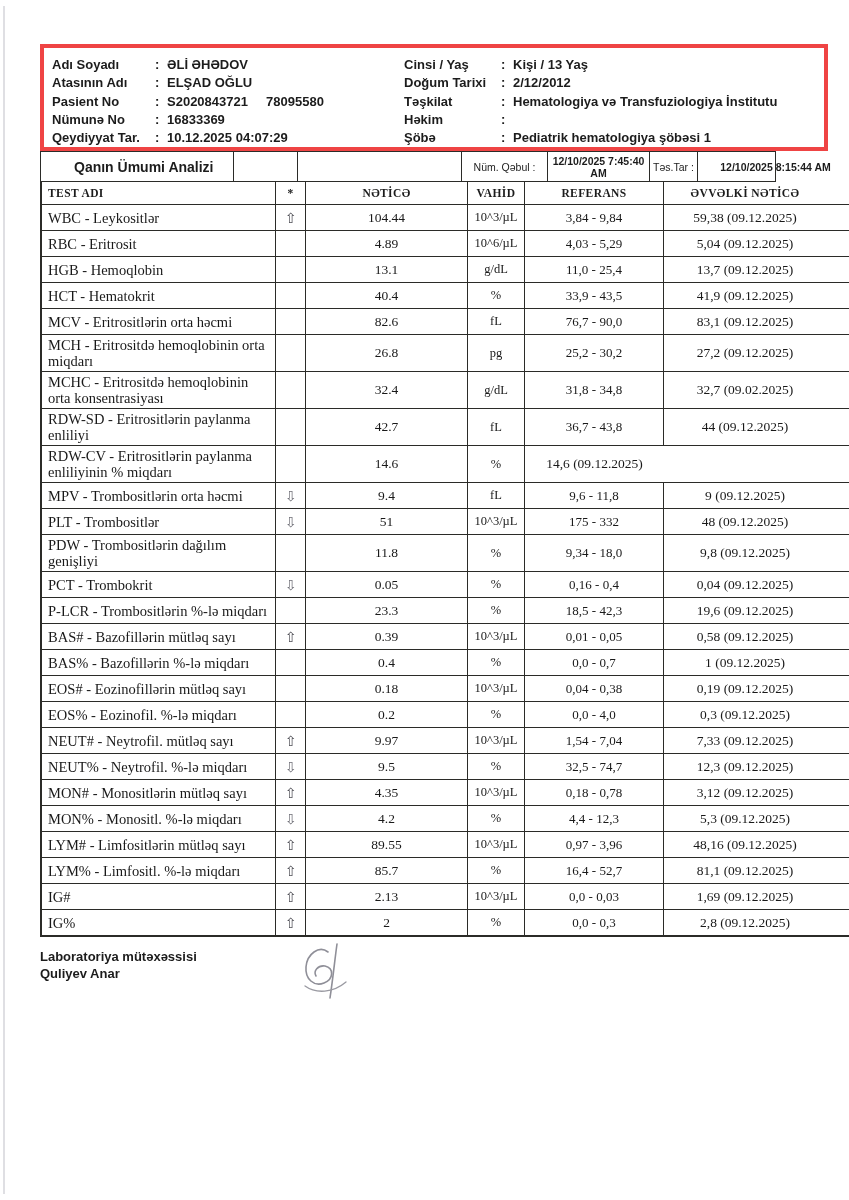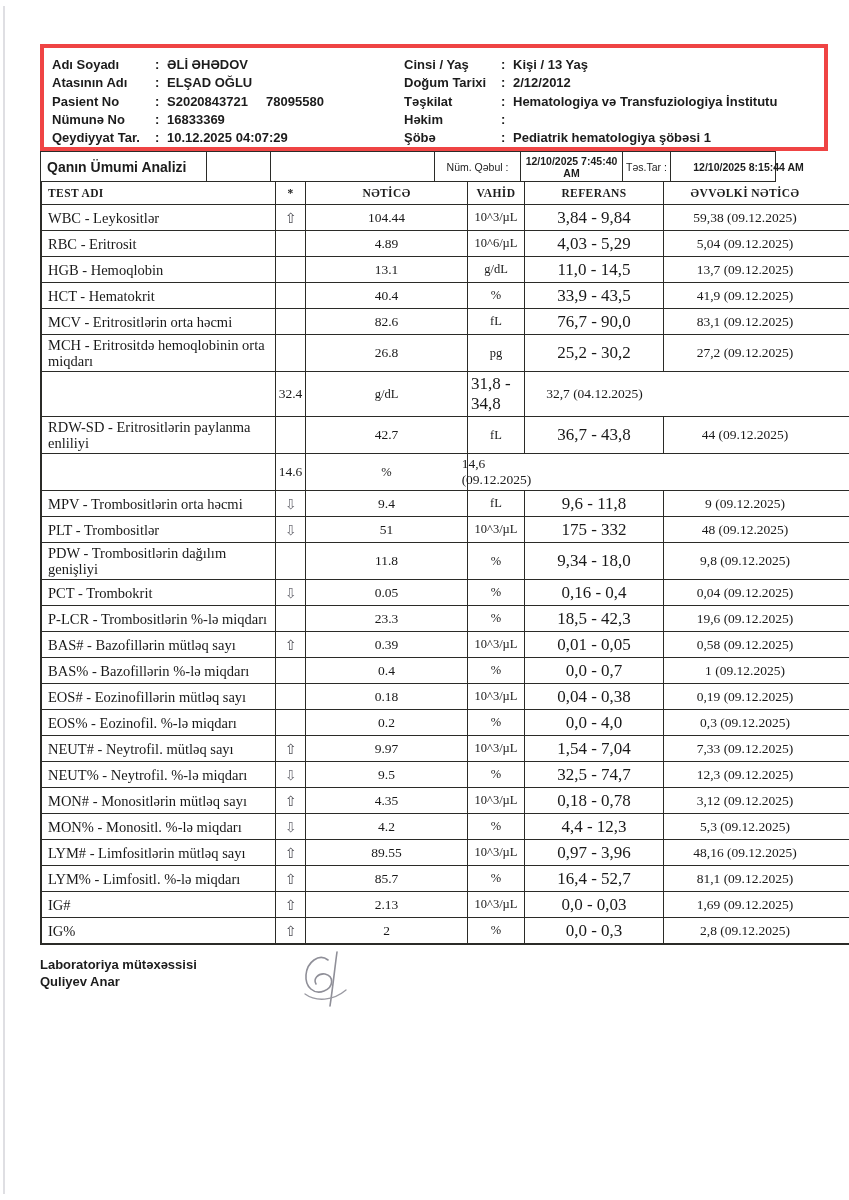--- a/index.html
+++ b/index.html
@@ -21,21 +21,21 @@
   .pf-row{display:flex;height:19.5px;align-items:center;font-weight:bold;font-size:13px;}
   .pf-label{flex:0 0 auto;white-space:pre;}
   .pcol.left .pf-label{width:103px;}
   .pcol.right .pf-label{width:97px;}
   .pf-colon{width:12px;}
   .pf-value{white-space:pre;}
 
   
   .band{
     box-sizing:border-box;width:736px;height:31px;border:1.5px solid #2b2b28;border-top-width:1px;
-    display:grid;grid-template-columns:166px 64px 164px 86px 102px 48px 155px;
+    display:grid;grid-template-columns:166px 64px 164px 86px 102px 48px 155px;padding-left:27px;
   }
   .band > div{border-right:1.5px solid #2b2b28;display:flex;flex-direction:column;justify-content:center;overflow:hidden;}
   .band > div:last-child{border-right:none;}
   .band .title{font-weight:bold;font-size:14px;padding-left:6px;}
   .band .two{font-size:9.5px;line-height:12px;color:#2a2a2a;padding-left:4px;gap:27px;}
   .band .two.bold{font-weight:bold;font-size:10.5px;}
   .band .single{font-size:10.5px;text-align:center;}
   .band .single.bold{font-weight:bold;}
 
   
@@ -55,21 +55,21 @@
   .trow:last-child{border-bottom:none;}
   .cell{
     border-right:1.5px solid #2b2b28;display:flex;align-items:center;justify-content:center;
     font-size:13.5px;padding:2px 3px;box-sizing:border-box;color:#191919;
   }
   .cell:last-child{border-right:none;}
   .cell.name{justify-content:flex-start;text-align:left;font-size:14.5px;padding-left:6px;line-height:16px;}
   .cell.flag{font-size:14px;color:#4d4d54;font-family:"DejaVu Sans",sans-serif;padding:0;}
   .cell.flag.down{color:#6e6e76;}
   .cell.unit{font-size:12.5px;}
-  .cell.ref{font-size:17px;}
+  .cell.ref{font-size:13px;}
   .cell.prev{font-size:13.5px;}
 
   
   .footer{margin-top:11px;display:flex;align-items:flex-start;}
   .footer .ftext{font-weight:bold;font-size:13px;line-height:17px;}
   .footer svg{margin-left:95px;margin-top:-6px;}
 </style>
 </head>
 <body>
 
@@ -176,21 +176,21 @@
           <div class="cell result">4.89</div>
           <div class="cell unit">10^6/µL</div>
           <div class="cell ref">4,03 - 5,29</div>
           <div class="cell prev">5,04 (09.12.2025)</div>
         </div>
         <div class="trow">
           <div class="cell name">HGB - Hemoqlobin</div>
           <div class="cell flag"></div>
           <div class="cell result">13.1</div>
           <div class="cell unit">g/dL</div>
-          <div class="cell ref">11,0 - 14,5</div>
+          <div class="cell ref">11,0 - 25,4</div>
           <div class="cell prev">13,7 (09.12.2025)</div>
         </div>
         <div class="trow">
           <div class="cell name">HCT - Hematokrit</div>
           <div class="cell flag"></div>
           <div class="cell result">40.4</div>
           <div class="cell unit">%</div>
           <div class="cell ref">33,9 - 43,5</div>
           <div class="cell prev">41,9 (09.12.2025)</div>
         </div>
@@ -204,35 +204,37 @@
         </div>
         <div class="trow">
           <div class="cell name">MCH - Eritrositdə hemoqlobinin orta miqdarı</div>
           <div class="cell flag"></div>
           <div class="cell result">26.8</div>
           <div class="cell unit">pg</div>
           <div class="cell ref">25,2 - 30,2</div>
           <div class="cell prev">27,2 (09.12.2025)</div>
         </div>
         <div class="trow">
+          <div class="cell name">MCHC - Eritrositdə hemoqlobinin orta konsentrasiyası</div>
           <div class="cell flag"></div>
           <div class="cell result">32.4</div>
           <div class="cell unit">g/dL</div>
           <div class="cell ref">31,8 - 34,8</div>
-          <div class="cell prev">32,7 (04.12.2025)</div>
+          <div class="cell prev">32,7 (09.02.2025)</div>
         </div>
         <div class="trow">
           <div class="cell name">RDW-SD - Eritrositlərin paylanma enliliyi</div>
           <div class="cell flag"></div>
           <div class="cell result">42.7</div>
           <div class="cell unit">fL</div>
           <div class="cell ref">36,7 - 43,8</div>
           <div class="cell prev">44 (09.12.2025)</div>
         </div>
         <div class="trow">
+          <div class="cell name">RDW-CV - Eritrositlərin paylanma enliliyinin % miqdarı</div>
           <div class="cell flag"></div>
           <div class="cell result">14.6</div>
           <div class="cell unit">%</div>
           <div class="cell prev">14,6 (09.12.2025)</div>
         </div>
         <div class="trow">
           <div class="cell name">MPV - Trombositlərin orta həcmi</div>
           <div class="cell flag down">⇩</div>
           <div class="cell result">9.4</div>
           <div class="cell unit">fL</div>

